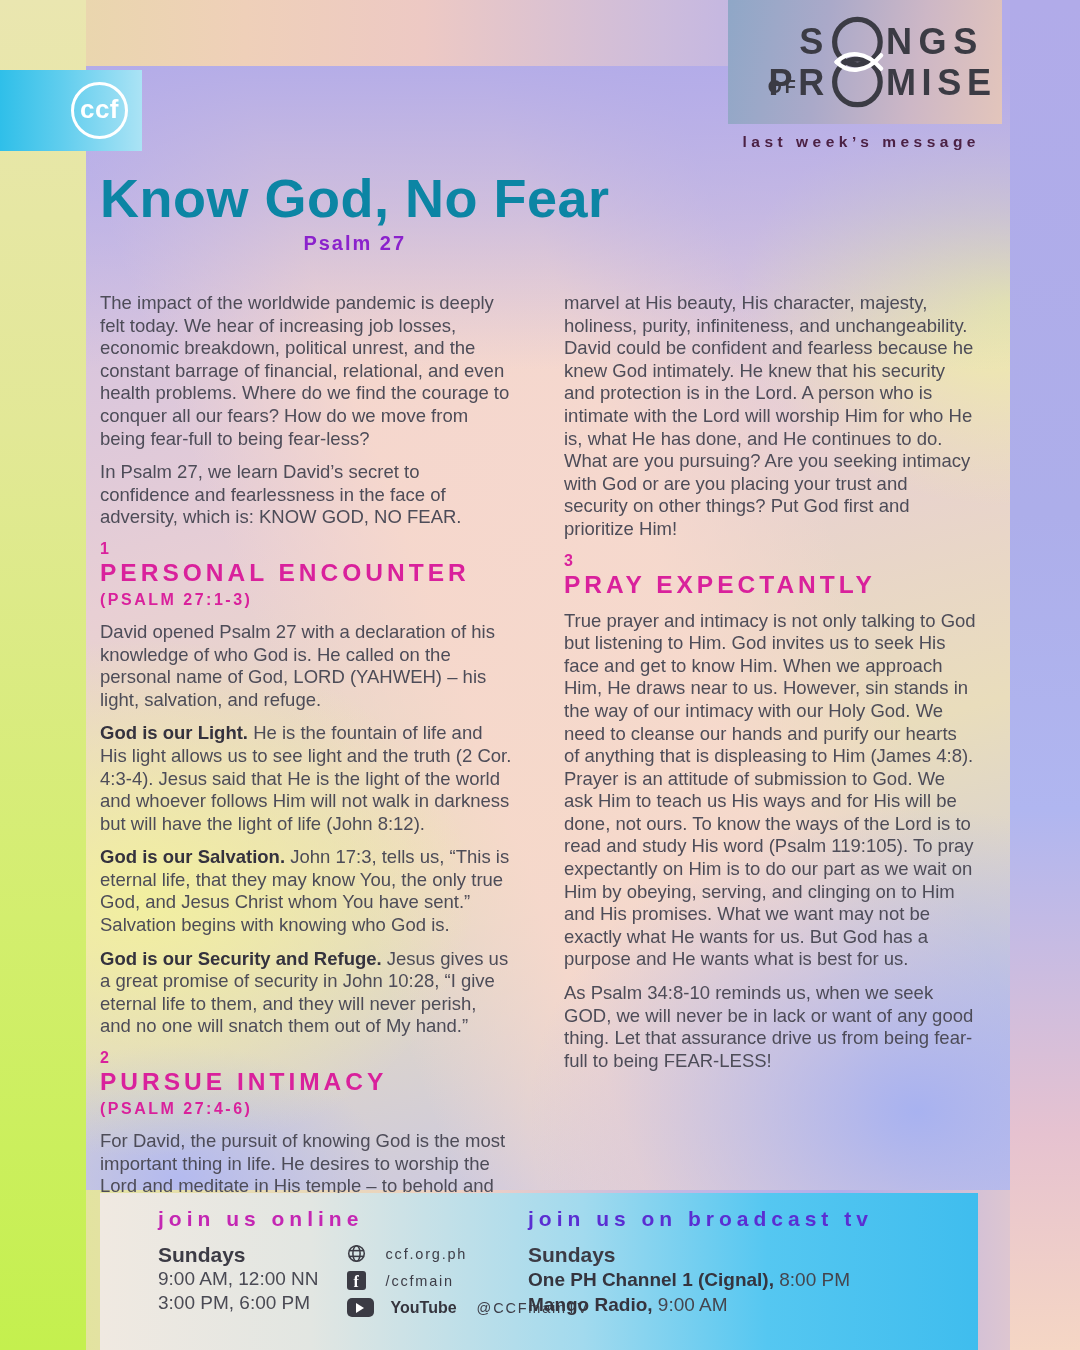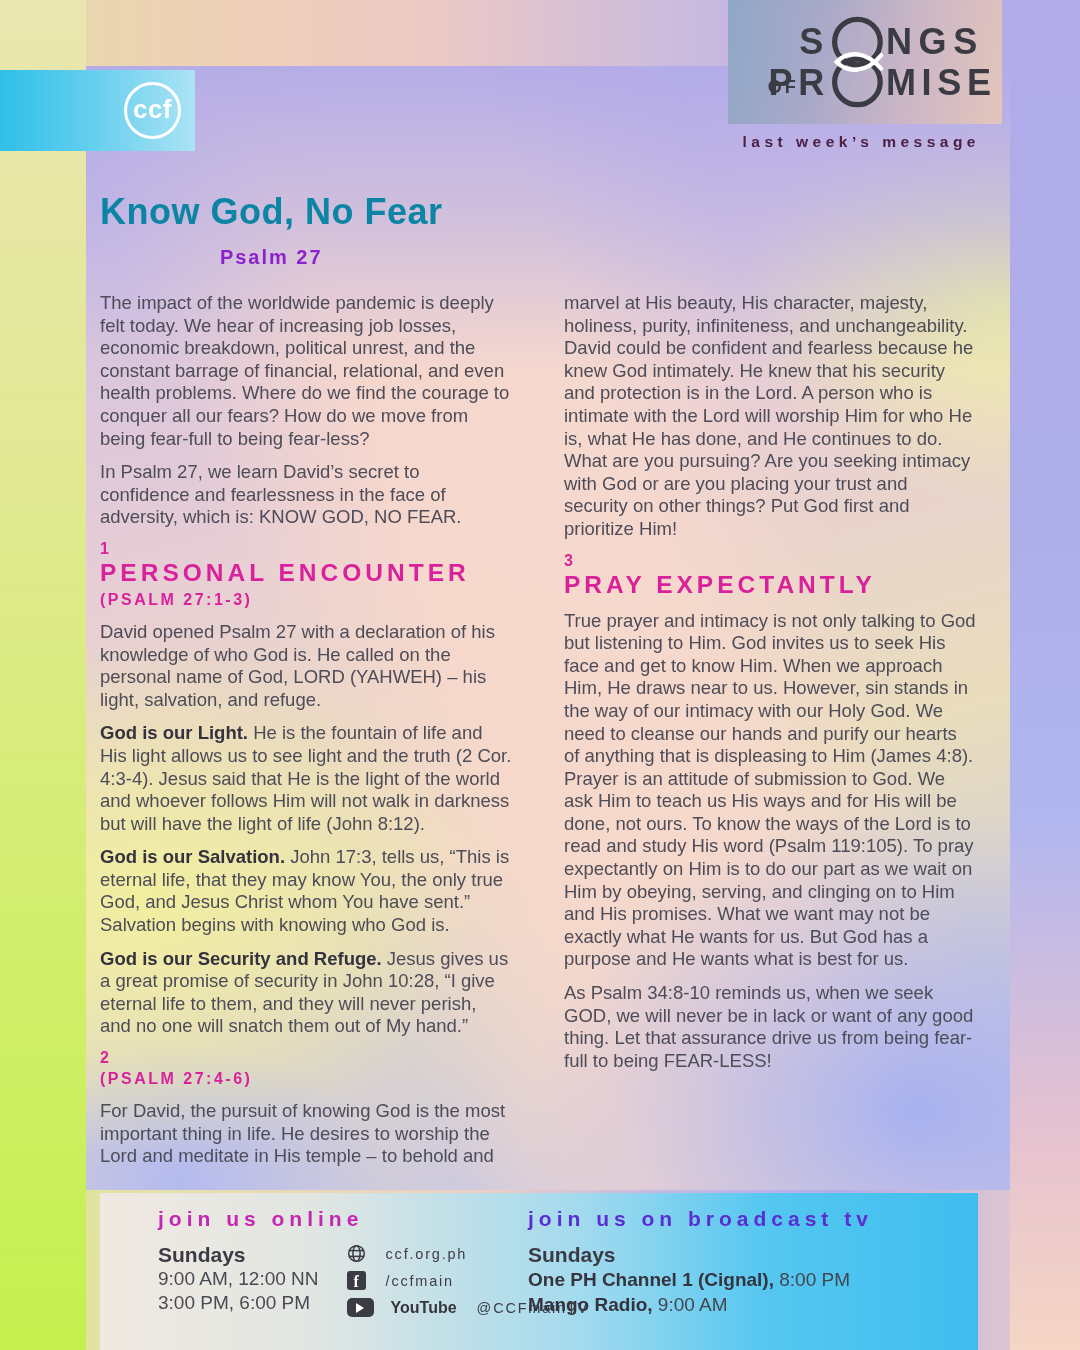--- a/index.html
+++ b/index.html
@@ -26,38 +26,38 @@
       linear-gradient(180deg, rgba(178,171,233,.95) 0%, rgba(178,171,233,.55) 13%, rgba(178,171,233,0) 27%),
       radial-gradient(ellipse 42% 26% at 100% 21%, rgba(240,242,160,.95) 0%, rgba(240,242,160,0) 70%),
       radial-gradient(ellipse 50% 32% at 6% 74%, rgba(242,240,158,.95) 0%, rgba(242,240,158,0) 72%),
       radial-gradient(ellipse 56% 36% at 90% 93%, rgba(168,178,240,1) 0%, rgba(168,178,240,0) 75%),
       radial-gradient(ellipse 30% 16% at 10% 99%, rgba(176,184,242,.9) 0%, rgba(176,184,242,0) 75%),
       linear-gradient(250deg, rgba(247,217,205,0) 26%, rgba(247,217,205,.9) 40%, rgba(247,216,204,.9) 58%, rgba(247,217,205,0) 72%),
       linear-gradient(165deg,#c9bbe7 0%,#e8cfd4 40%,#e9ddbc 64%,#c2c2ec 100%);
   }
 
   
-  .ccf-bar{ position:absolute; left:0; top:70px; width:195px; height:81px; z-index:4;
+  .ccf-bar{ position:absolute; left:0; top:70px; width:142px; height:81px; z-index:4;
     background:linear-gradient(90deg,#2fbfe9 0%,#62ceee 45%,#abe3f5 100%);
     display:flex; align-items:center; justify-content:flex-end; padding-right:14px; }
   .ccf-circle{ width:57px; height:57px; border:3.5px solid #fff; border-radius:50%;
     display:flex; align-items:center; justify-content:center; }
   .ccf-circle span{ color:#fff; font-size:26px; font-weight:700; letter-spacing:0.5px; margin-top:-2px; }
 
   .sop-box{ position:absolute; left:728px; top:0; width:274px; height:124px; z-index:4;
     background:linear-gradient(100deg,#8fa7c7 0%,#aaa9c9 35%,#cdb7c6 68%,#e3c5bb 100%);
     display:flex; align-items:center; justify-content:center; }
 
   .tagline{ position:absolute; right:100px; top:133px; z-index:4;
     color:var(--tagline,#4b2144); font-size:15.5px; font-weight:700; letter-spacing:4.5px; }
 
   
   .title-block{ position:absolute; left:100px; top:168px; z-index:5; }
   .title-1{ color:var(--teal1,#1e89a8); font-size:33px; font-weight:800; letter-spacing:1.5px; line-height:36px; }
-  .title-2{ color:var(--teal2,#0c85a4); font-size:36px; font-weight:800; letter-spacing:0.5px; line-height:56px; margin-top:16px; }
+  .title-2{ color:var(--teal2,#0c85a4); font-size:54px; font-weight:800; letter-spacing:0.5px; line-height:56px; margin-top:2px; }
   .subtitle{ color:var(--purple,#8b22cc); font-size:20px; font-weight:700; letter-spacing:2px; margin-top:6px;text-align:center; }
 
   
   .columns{ position:absolute; left:100px; top:292px; width:876px; display:flex; gap:52px; z-index:5; }
   .col{ width:412px; }
   .body{ color:var(--body_text,#4d4c58); font-size:18.5px; line-height:22.6px; margin:0 0 11px 0; }
   .body strong{ color:var(--lead_text,#34323e); font-weight:700; }
   .section{ margin:5px 0 11px 0; }
   .sec-num{ color:var(--magenta,#d9219c); font-size:16px; font-weight:700; letter-spacing:2px; line-height:17px; }
   .sec-title{ color:var(--magenta,#d9219c); font-size:24.5px; font-weight:800; letter-spacing:4px; line-height:28px; margin-top:2px; }
@@ -139,20 +139,21 @@
         <div class="sec-ref">(PSALM 27:1-3)</div>
       </div>
 
       <p class="body">David opened Psalm 27 with a declaration of his knowledge of who God is. He called on the personal name of God, LORD (YAHWEH) – his light, salvation, and refuge.</p>
       <p class="body"><strong>God is our Light.</strong> <span>He is the fountain of life and His light allows us to see light and the truth (2 Cor. 4:3-4). Jesus said that He is the light of the world and whoever follows Him will not walk in darkness but will have the light of life (John 8:12).</span></p>
       <p class="body"><strong>God is our Salvation.</strong> <span>John 17:3, tells us, “This is eternal life, that they may know You, the only true God, and Jesus Christ whom You have sent.” Salvation begins with knowing who God is.</span></p>
       <p class="body"><strong>God is our Security and Refuge.</strong> <span>Jesus gives us a great promise of security in John 10:28, “I give eternal life to them, and they will never perish, and no one will snatch them out of My hand.”</span></p>
 
       <div class="section">
         <div class="sec-num">2</div>
+        <div class="sec-title">PURSUE INTIMACY</div>
         <div class="sec-ref">(PSALM 27:4-6)</div>
       </div>
 
       <p class="body">For David, the pursuit of knowing God is the most important thing in life. He desires to worship the Lord and meditate in His temple – to behold and</p>
     </div>
 
     <div class="col">
       <p class="body">marvel at His beauty, His character, majesty, holiness, purity, infiniteness, and unchangeability. David could be confident and fearless because he knew God intimately. He knew that his security and protection is in the Lord. A person who is intimate with the Lord will worship Him for who He is, what He has done, and He continues to do. What are you pursuing? Are you seeking intimacy with God or are you placing your trust and security on other things? Put God first and prioritize Him!</p>
 
       <div class="section">

